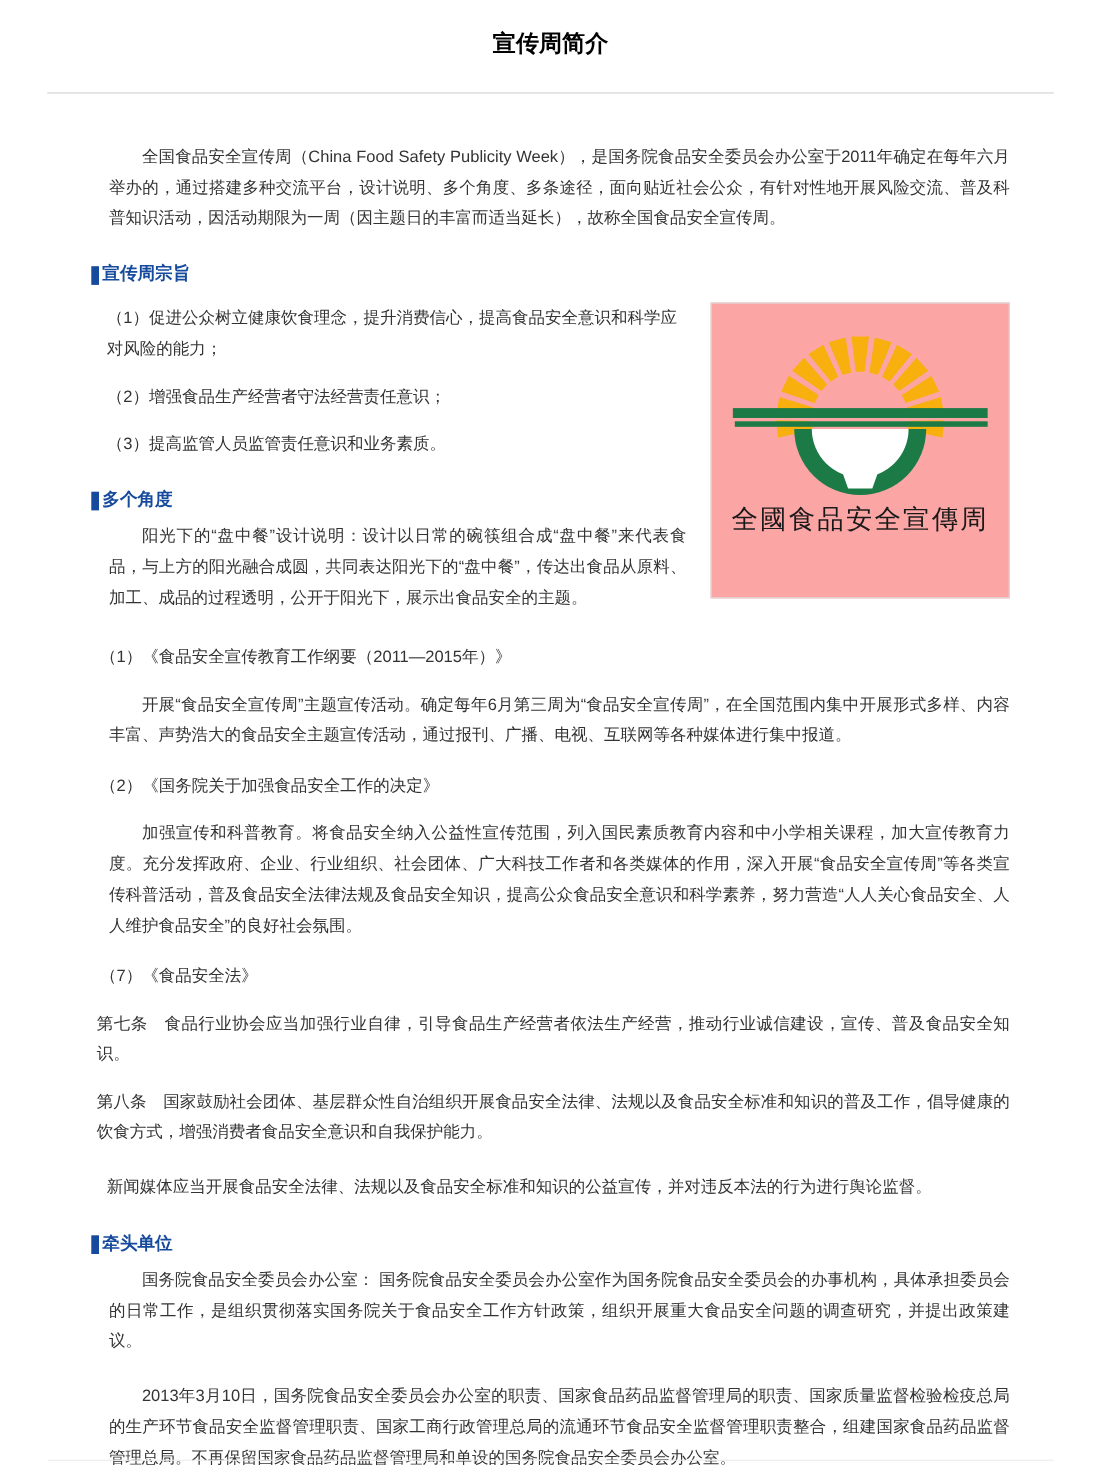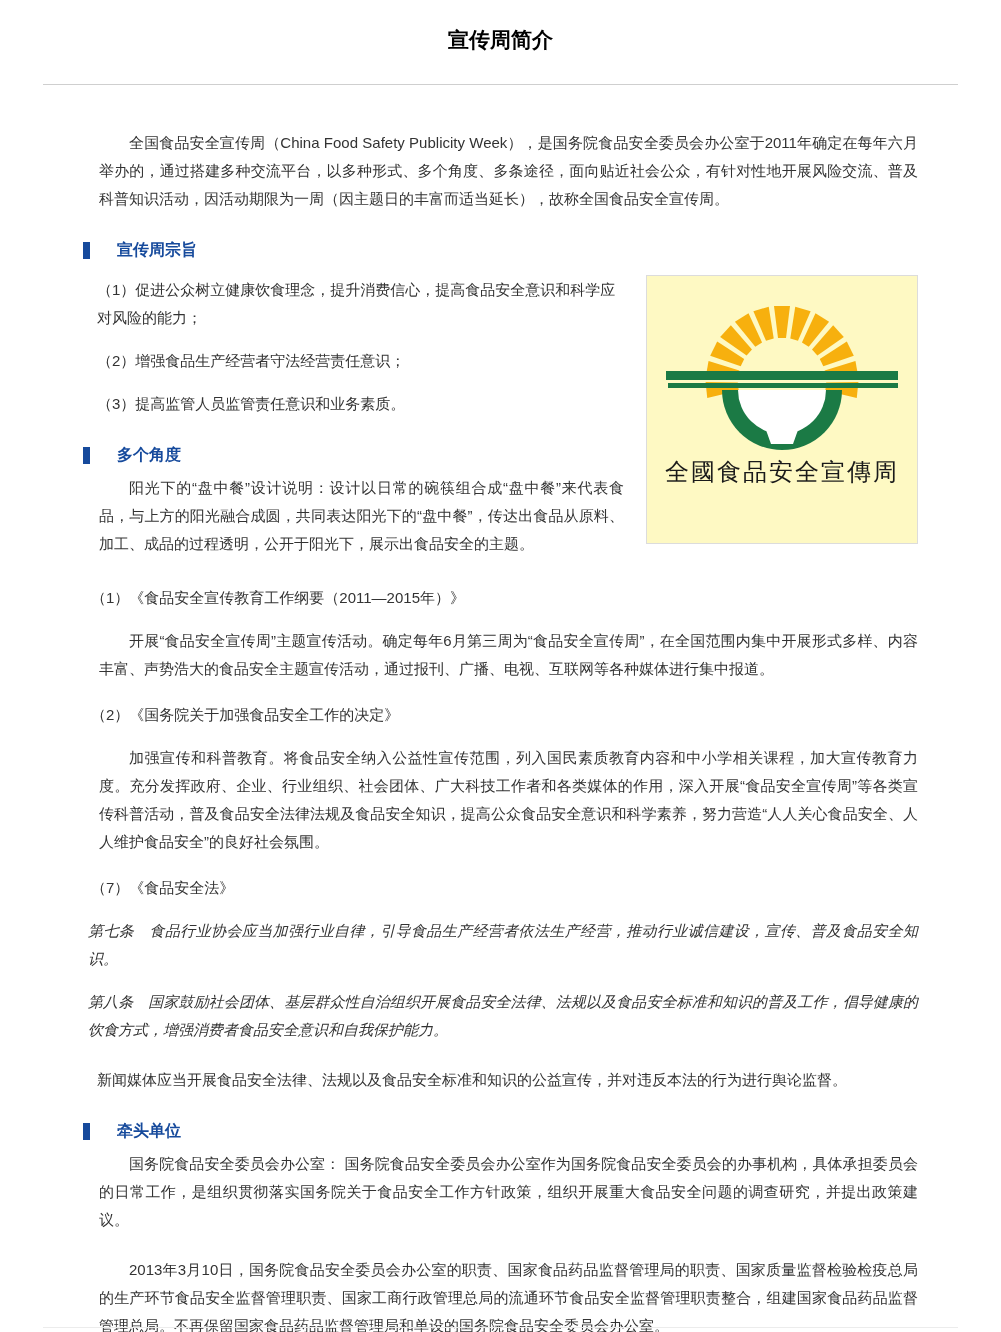--- a/index.html
+++ b/index.html
@@ -14,38 +14,38 @@
   }
   .content{padding:0 40px;font-size:15px;line-height:28px;color:#333;}
   .page-title{
     margin:0;padding-top:24px;line-height:32px;
     text-align:center;font-size:21px;font-weight:bold;color:#000;
   }
   .title-divider{border:none;border-top:1px solid #cfcfcf;margin:28px -10px 0 -10px;}
   .intro{margin:44px 0 0 16px;text-indent:2em;text-align:justify;}
   .section{margin-top:26px;}
   .section-heading{
-    display:flex;align-items:center;gap:27px;
+    display:flex;align-items:center;gap:3px;
     color:#164A9C;font-size:16px;font-weight:bold;line-height:22px;
     margin-bottom:8px;
   }
   .hbar{width:7px;height:17px;background:#164A9C;flex:0 0 auto;}
   .para{margin:0 0 0 16px;text-indent:2em;text-align:justify;}
   .item{margin-left:14px;}
   .btitle{margin-left:8px;margin-top:18px;}
   .btitle.first{margin-top:0;}
-  .clause{margin-left:5px;text-align:justify;font-style:italic;}
+  .clause{margin-left:5px;text-align:justify;}
   .note{margin:22px 0 0 5px;text-indent:.6em;text-align:justify;}
   .mt22{margin-top:22px;}
   .logo-card{
     float:right;
     width:270px;height:267px;
     margin:36px 0 14px 22px;
     border:1px solid #dcdcdc;
-    background:#fef9c3;
+    background:#fca5a5;
     text-align:center;
     box-sizing:content-box;
   }
   .logo-svg{display:block;margin:24px auto 0 auto;}
   .logo-cn{
     font-family:"DejaVu Serif","Liberation Serif",serif;
     font-size:24px;line-height:30px;letter-spacing:2px;
     color:#1a1a1a;margin-top:3px;white-space:nowrap;
   }
   .logo-en{
@@ -56,21 +56,21 @@
 </style>
 </head>
 <body>
 
 <div class="page">
   <h1 class="page-title">宣传周简介</h1>
   <hr class="title-divider">
 
   <div class="content">
 
-    <p class="intro">全国食品安全宣传周（China Food Safety Publicity Week），是国务院食品安全委员会办公室于2011年确定在每年六月举办的，通过搭建多种交流平台，以多种形式、多个角度、多条途径，面向贴近社会公众，有针对性地开展风险交流、普及科普知识活动，因活动期限为一周（因主题日的丰富而适当延长），故称全国食品安全宣传周。</p>
+    <p class="intro">全国食品安全宣传周（China Food Safety Publicity Week），是国务院食品安全委员会办公室于2011年确定在每年六月举办的，通过搭建多种交流平台，设计说明、多个角度、多条途径，面向贴近社会公众，有针对性地开展风险交流、普及科普知识活动，因活动期限为一周（因主题日的丰富而适当延长），故称全国食品安全宣传周。</p>
 
     <div class="section">
       <div class="logo-card">
         <svg class="logo-svg" width="232" height="154" viewBox="0 0 232 154" xmlns="http://www.w3.org/2000/svg">
           <g fill="#F7B00E">
             <polygon points="112,38 120,38 124,6 108,6" transform="rotate(-96 116 82)"></polygon>
             <polygon points="112,38 120,38 124,6 108,6" transform="rotate(-80 116 82)"></polygon>
             <polygon points="112,38 120,38 124,6 108,6" transform="rotate(-64 116 82)"></polygon>
             <polygon points="112,38 120,38 124,6 108,6" transform="rotate(-48 116 82)"></polygon>
             <polygon points="112,38 120,38 124,6 108,6" transform="rotate(-32 116 82)"></polygon>

